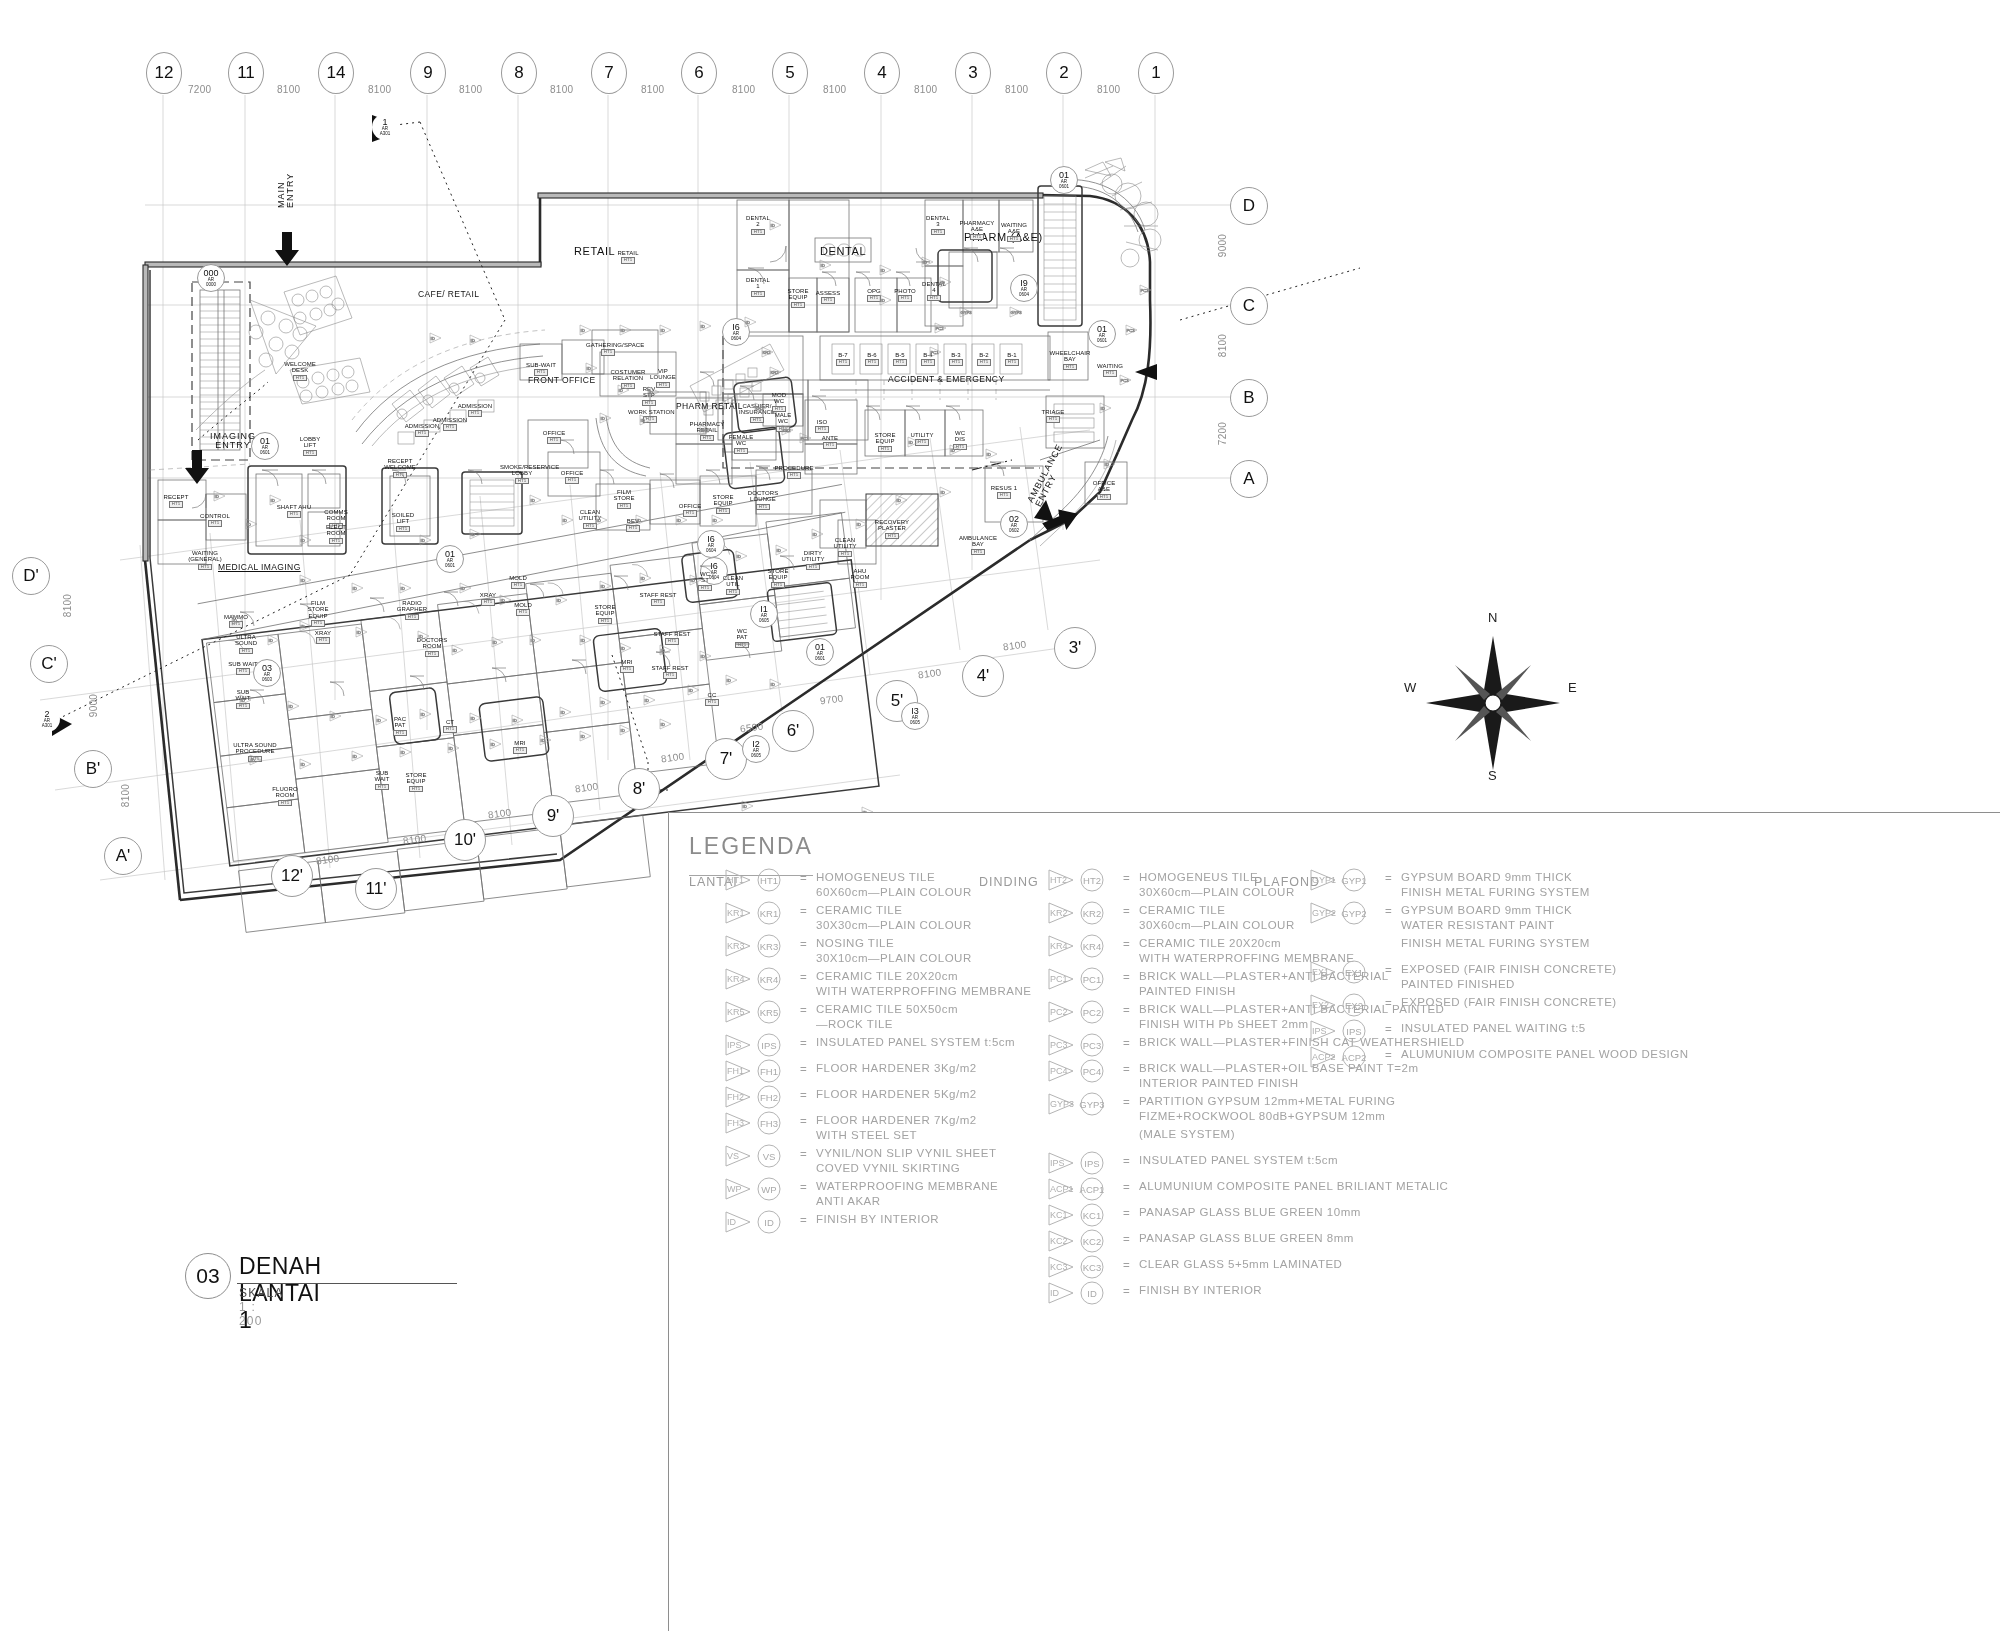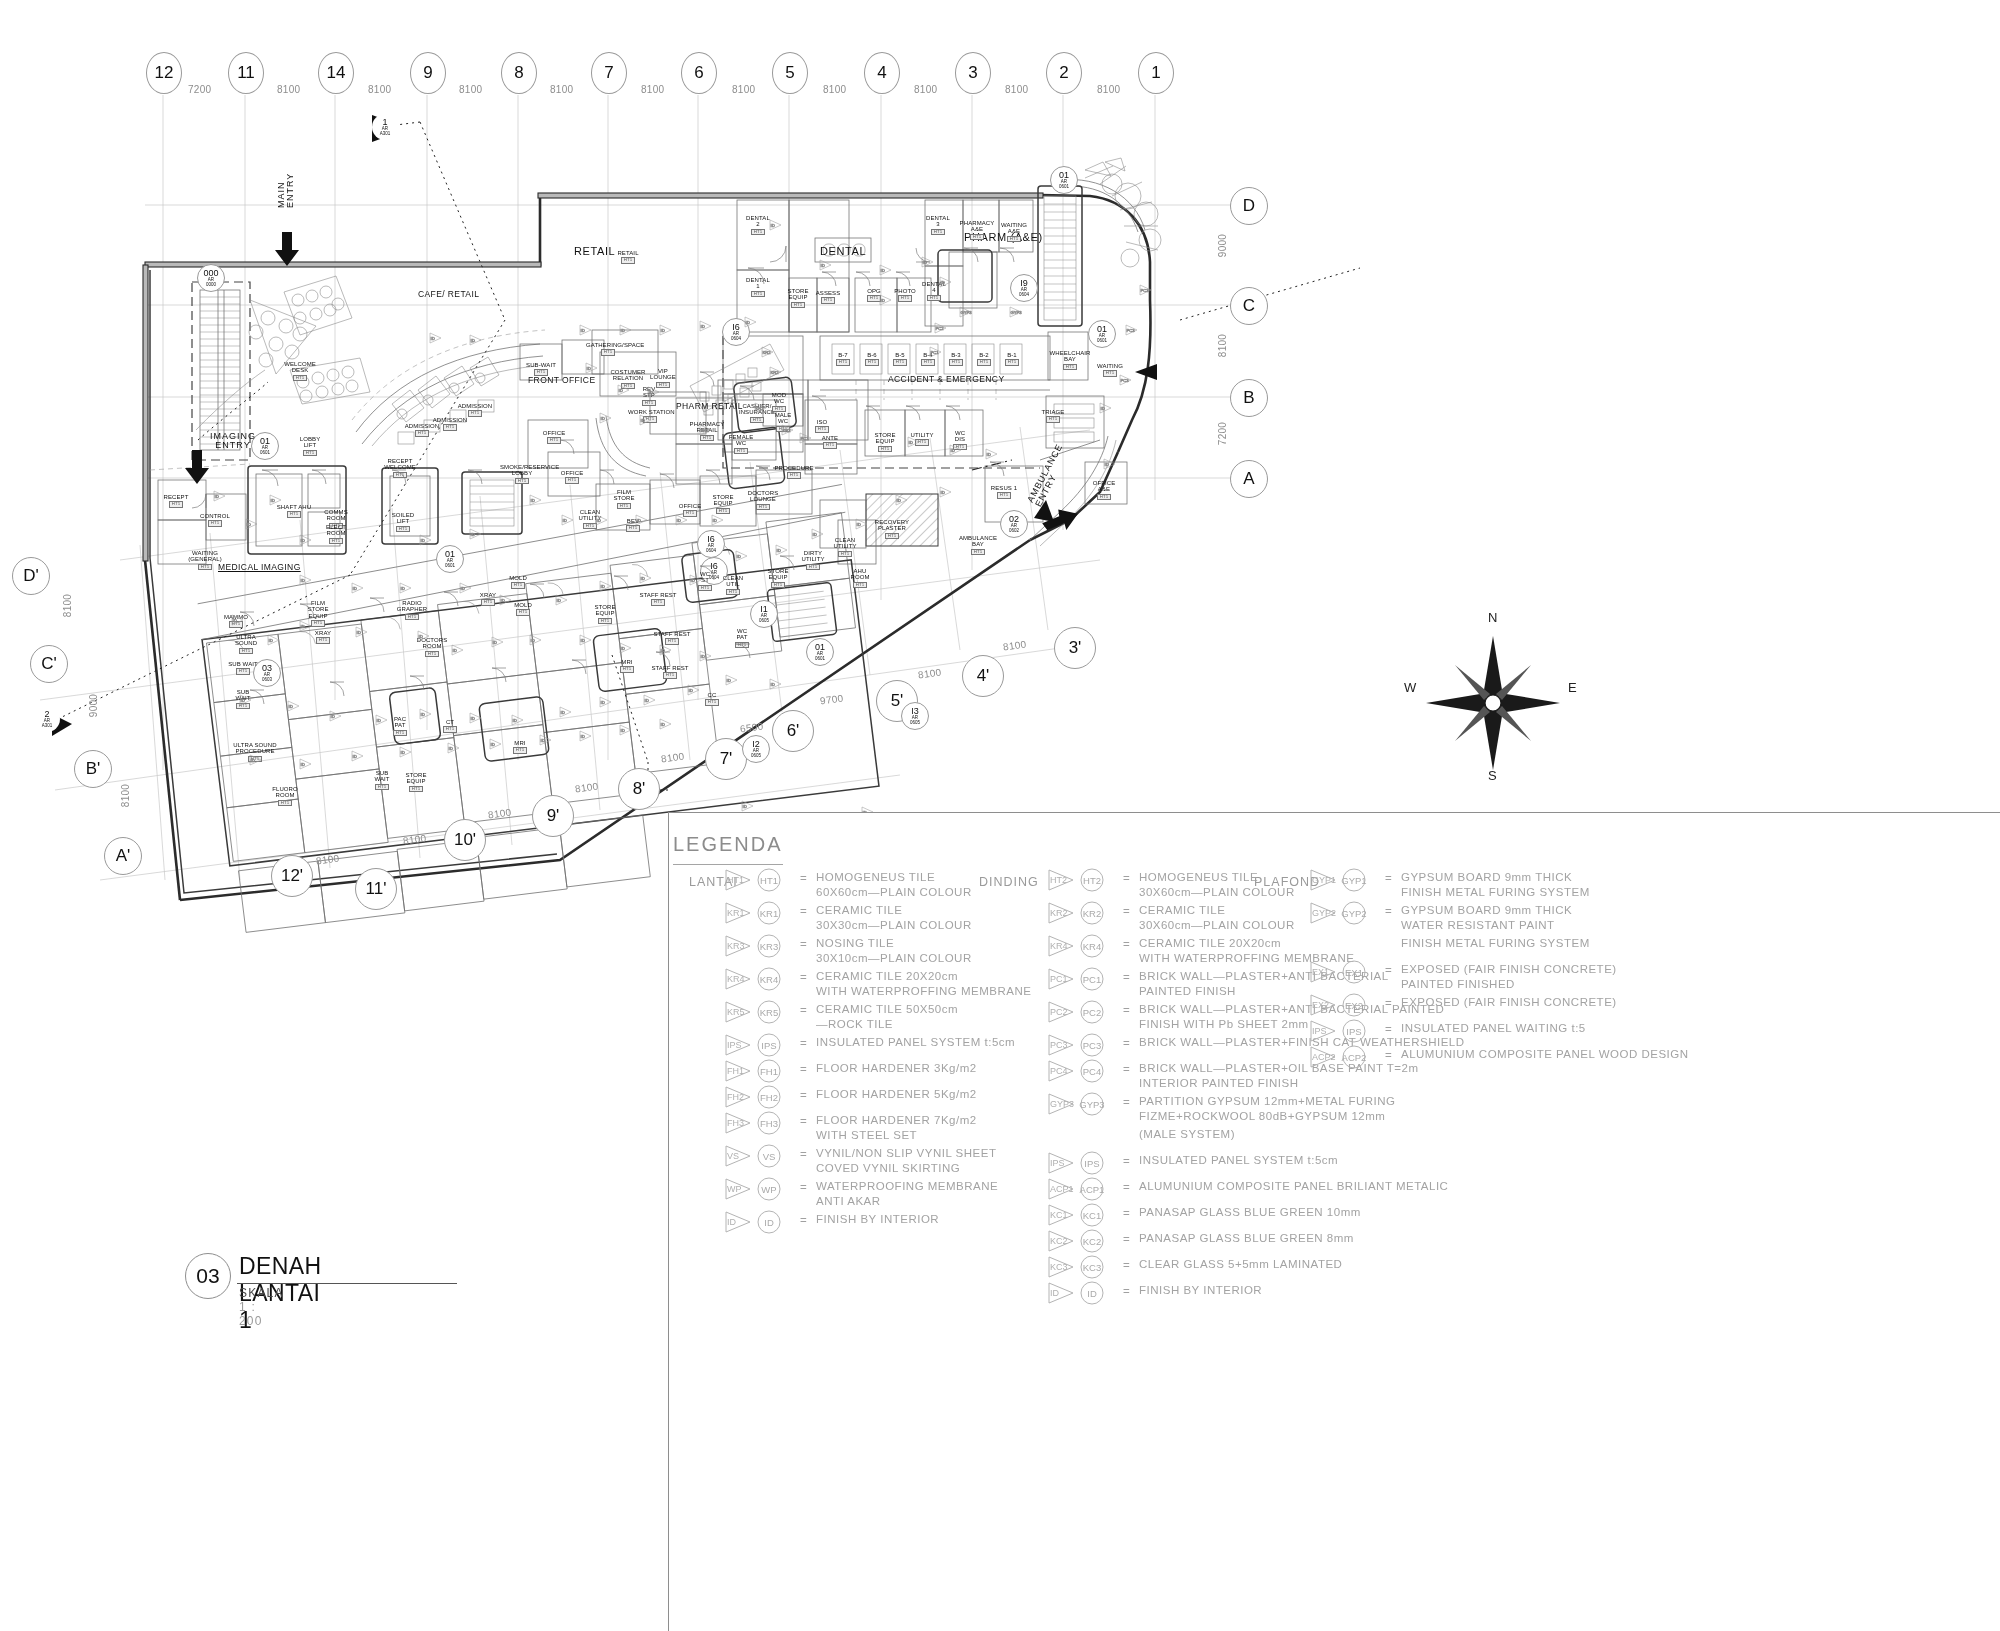--- a/index.html
+++ b/index.html
@@ -37,22 +37,22 @@
         line-height:1.05;letter-spacing:.1px;white-space:nowrap;}
   .rlbl .code{display:inline-block;border:.5px solid #777;font-size:4.4px;
         padding:0 2px;color:#555;margin-top:.5px;background:#eee;}
   .big{font-size:11px;letter-spacing:.6px;}
   .med{font-size:8.5px;letter-spacing:.4px;}
   .entry{position:absolute;font-size:9px;letter-spacing:1px;line-height:1.05;color:#111;}
 
   
   #legend{position:absolute;left:668px;top:812px;width:1332px;height:819px;
           border-left:1px solid #8e8e8e;border-top:1px solid #8e8e8e;background:#fff;}
-  #legend .title{position:absolute;left:4px;top:20px;font-size:20px;color:#8c8c8c;
-          letter-spacing:2px;border-bottom:1.5px solid #a5a5a5;padding-bottom:8px;}
+  #legend .title{position:absolute;left:20px;top:20px;font-size:23px;color:#8c8c8c;
+          letter-spacing:2px;border-bottom:1.5px solid #a5a5a5;padding-bottom:15px;}
   .lcol{position:absolute;top:56px;}
   .lcat{position:absolute;font-size:12.5px;color:#9a9a9a;letter-spacing:1px;}
   .lrow{position:relative;height:29.2px;}
   .lsym{position:absolute;left:0;top:-2px;width:68px;height:26px;}
   .leq{position:absolute;left:76px;top:3px;font-size:11.5px;color:#a0a0a0;}
   .ltxt{position:absolute;left:92px;top:1px;font-size:11.5px;color:#a3a3a3;
         letter-spacing:.5px;white-space:nowrap;line-height:15.6px;}
   .lsub{position:absolute;left:92px;top:16.5px;font-size:11.5px;color:#a3a3a3;
         letter-spacing:.5px;white-space:nowrap;}
   .lsym svg{display:block;}

